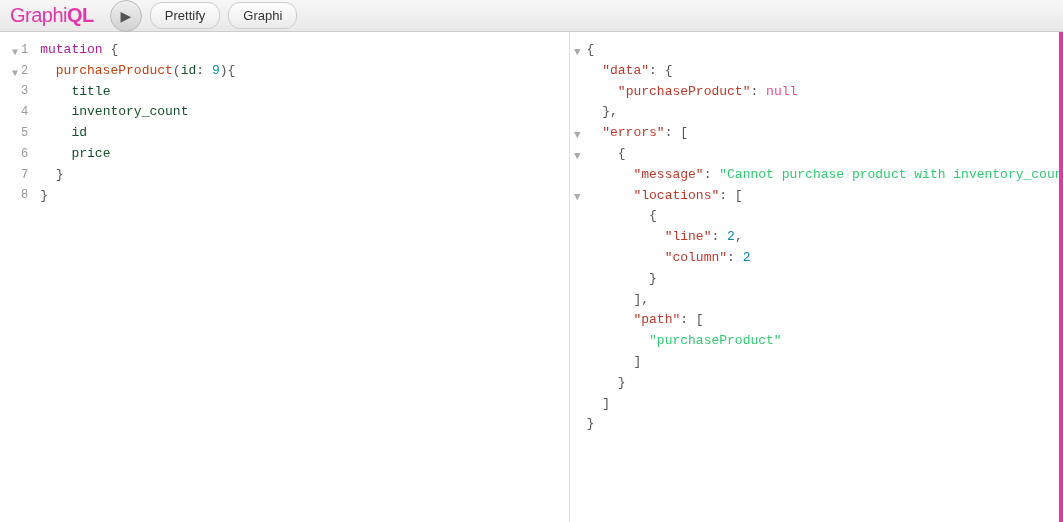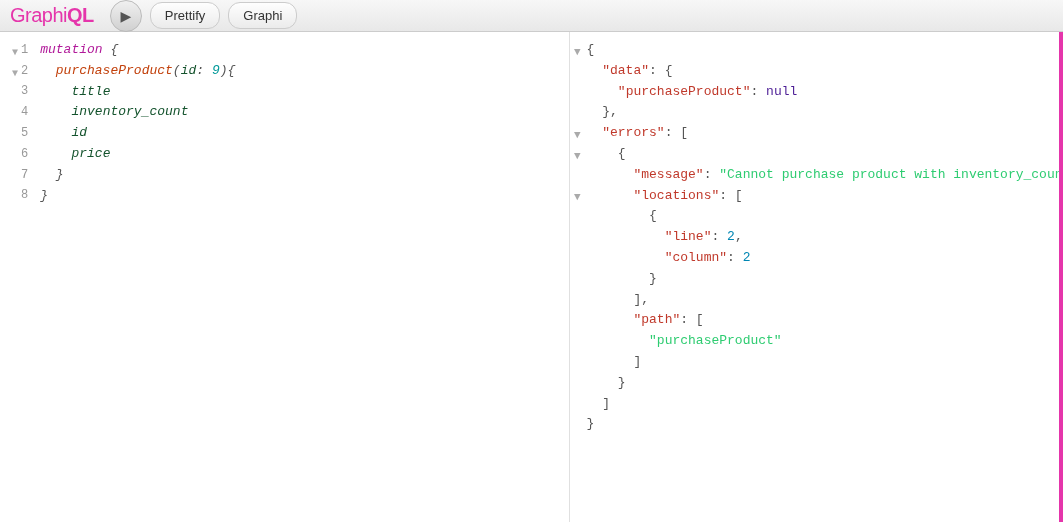--- a/index.html
+++ b/index.html
@@ -101,29 +101,29 @@
       white-space: pre;
       flex: 1;
     }
 
     
     .kw { color: #b11a9a; font-weight: normal; } 
     .fn { color: #c2410c; } 
     .field { color: #14532d; }
     .num { color: #099; } 
     .punct { color: #555; }
-    .line-block { display: block; min-height: 20.8px; font-style: italic; }
+    .line-block { display: block; min-height: 20.8px; }
 
     .response-line { display: block; min-height: 20.8px; }
 
     
     .rkey { color: #c0392b; }
     .rstr { color: #2ecc71; }
     .rnum { color: #0086b3; }
-    .rnull { color: #4c1d95; }
+    .rnull { color: #ec4899; }
     .rpunct { color: #555; }
 
     
     #right-accent {
       width: 4px;
       background: #e535ab;
       flex-shrink: 0;
     }
   </style>
 </head>

